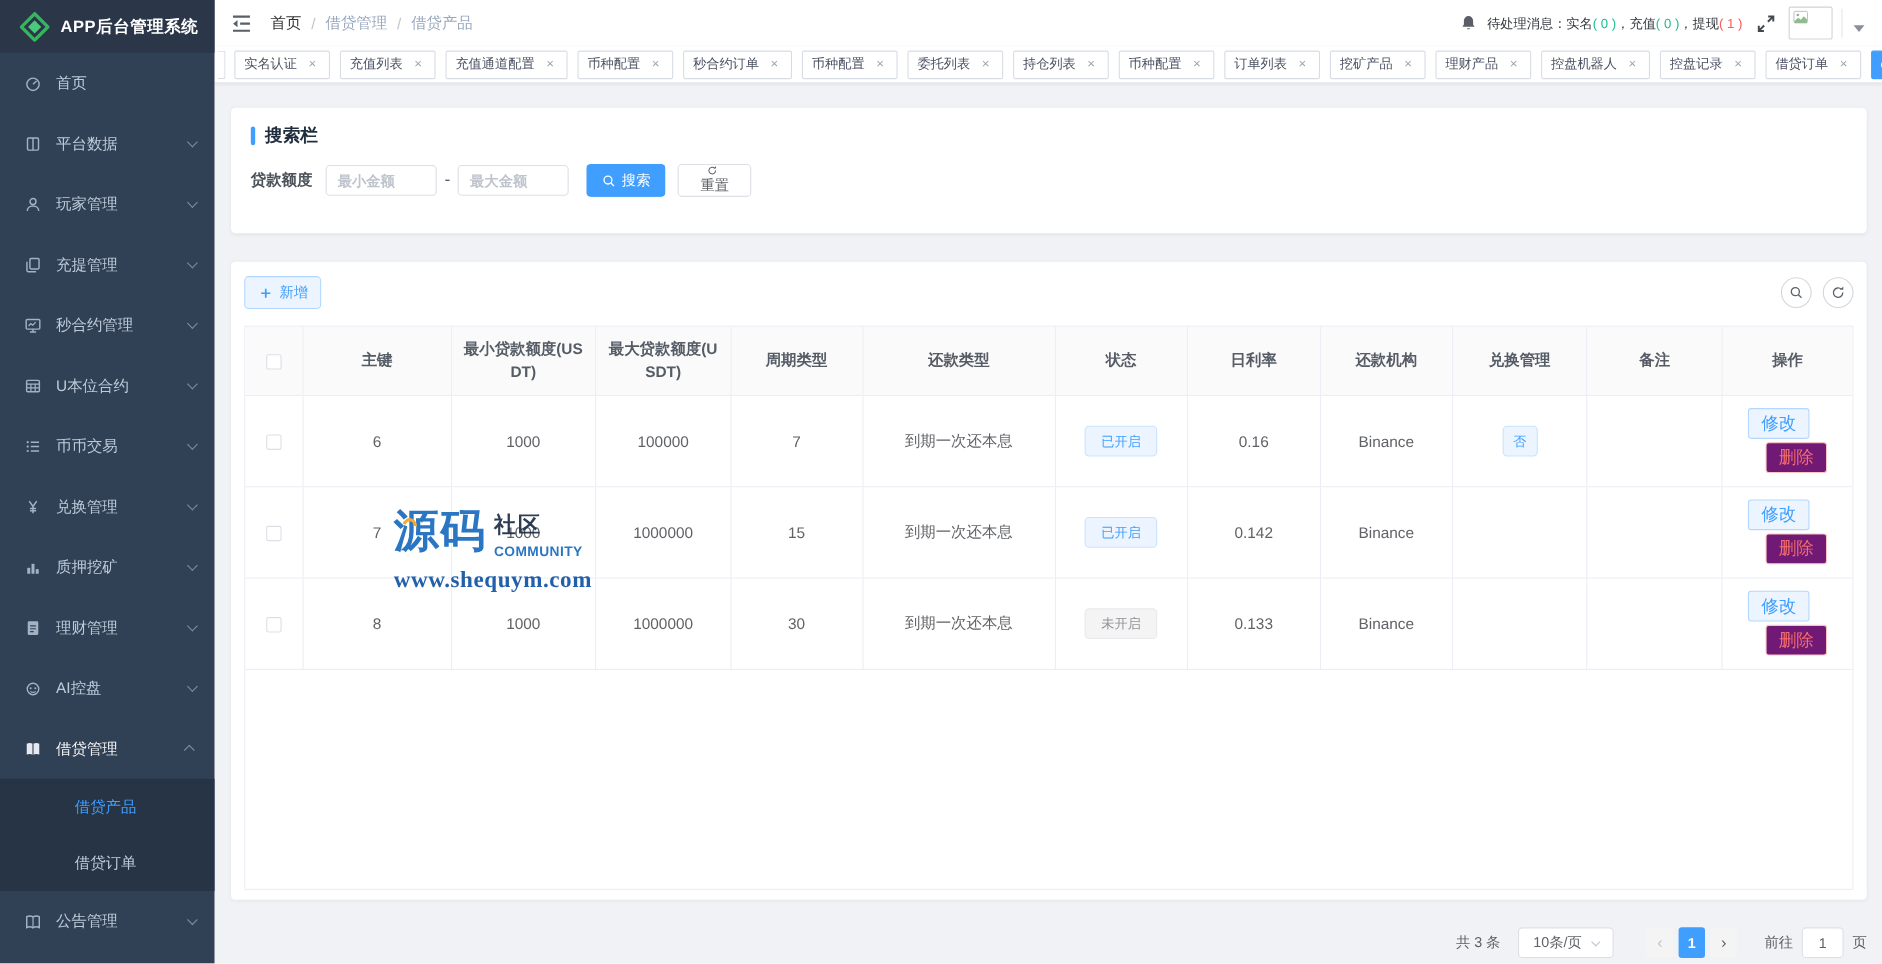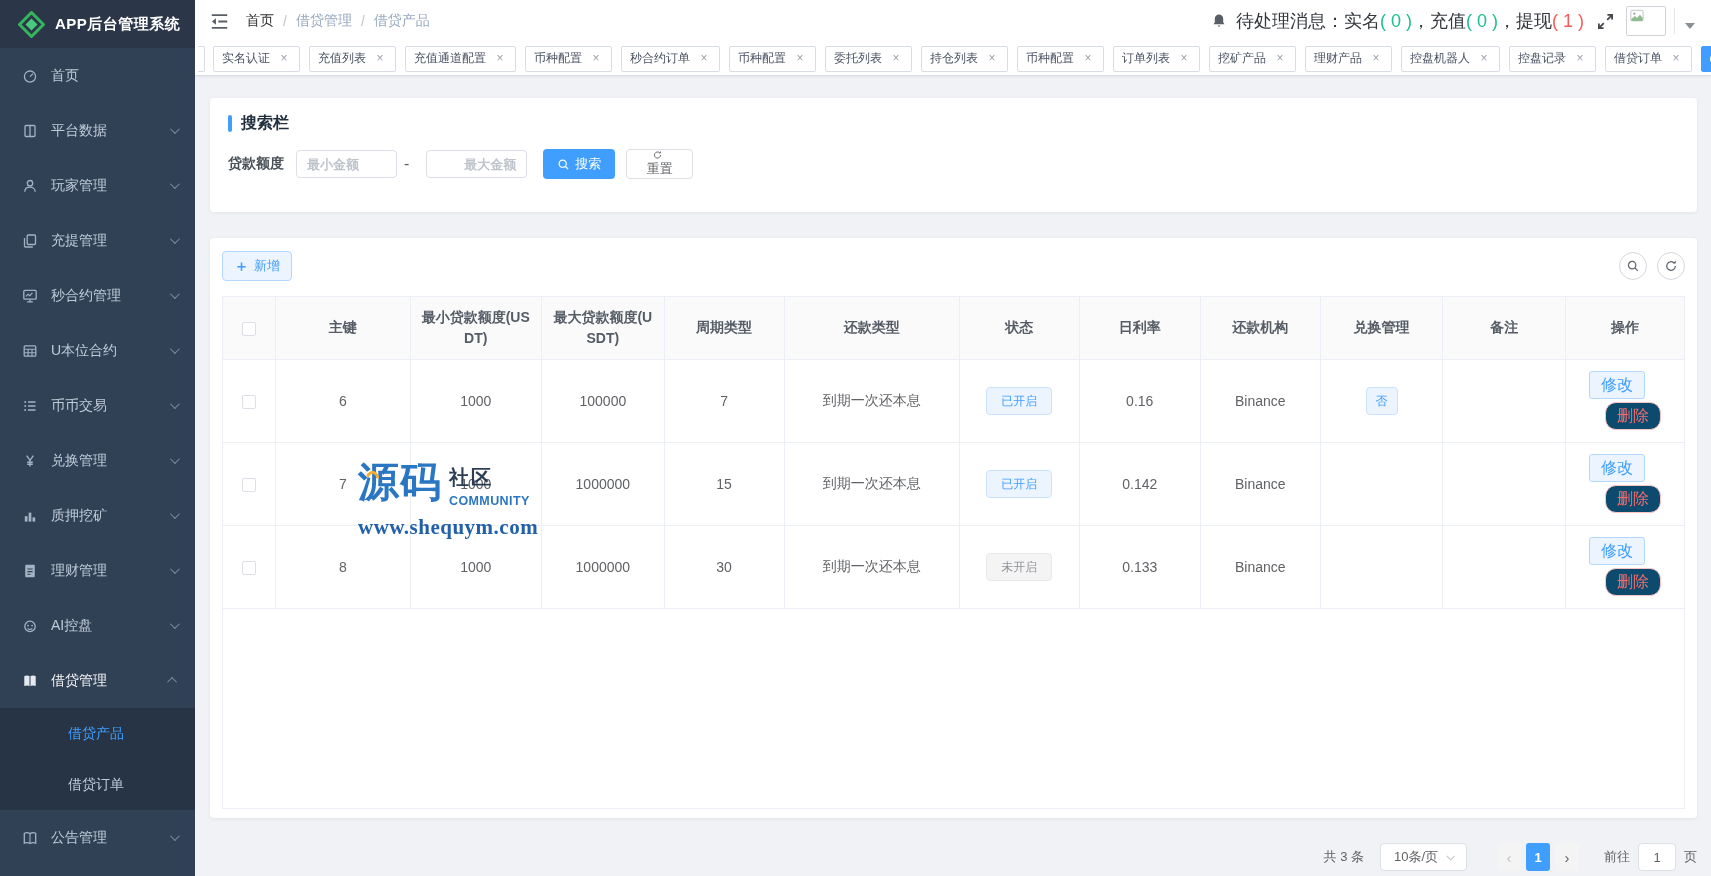--- a/index.html
+++ b/index.html
@@ -27,21 +27,21 @@
   
   .main { position:absolute; left:195px; top:0; width:1516px; height:876px; }
   .navbar { height:42px; background:#fff; display:flex; align-items:center; padding:0 14px 0 15px; }
   .hamburger { width:19px; height:19px; color:#5a5e66; cursor:pointer; display:inline-flex; }
   .breadcrumb { margin-left:17px; font-size:14px; display:flex; align-items:center; }
   .breadcrumb .crumb-first { color:#303133; }
   .breadcrumb .crumb { color:#99a9bf; }
   .breadcrumb .crumb-sep { color:#c0c4cc; margin:0 9px; }
   .nav-right { margin-left:auto; display:flex; align-items:center; }
   .bell { width:16px; height:16px; color:#5a5e66; display:inline-flex; cursor:pointer; }
-  .notice { font-size:18px; color:#33373d; margin-left:9px; cursor:pointer; white-space:nowrap; }
+  .notice { font-size:12px; color:#33373d; margin-left:9px; cursor:pointer; white-space:nowrap; }
   .expand { width:17px; height:17px; color:#45494e; display:inline-flex; margin-left:13px; cursor:pointer; }
   .avatar { width:40px; height:30px; border:1px solid #cfd3d8; border-radius:2px; background:#fff; margin-left:12px; display:inline-flex; align-items:flex-start; padding:2px; cursor:pointer; }
   .avatar svg { width:16px; height:14px; }
   .avatar-sep { width:1px; height:26px; background:#e3e6ea; margin-left:8px; }
   .caret { width:0; height:0; border-left:5px solid transparent; border-right:5px solid transparent; border-top:6px solid #8b9097; margin:10px 2px 0 10px; cursor:pointer; }
 
   .tabsbar { height:34px; background:#fff; border-bottom:1px solid #d8dce5; box-shadow:0 1px 3px rgba(0,0,0,.06); display:flex; align-items:center; padding-left:3px; position:relative; z-index:3; }
   .tab-stub { width:7px; height:26px; background:#fff; border:1px solid #d8dce5; border-left:none; border-radius:0 2px 2px 0; margin-right:8px; flex:none; cursor:pointer; }
   .tab { height:26px; display:inline-flex; align-items:center; border:1px solid #d8dce5; background:#fff; color:#495060; font-size:12px; padding:0 8px; margin-right:9px; border-radius:2px; white-space:nowrap; cursor:pointer; }
   .tab .tab-x { margin-left:7px; color:#9aa2ab; font-size:12px; width:14px; height:14px; line-height:13px; text-align:center; border-radius:50%; }
@@ -78,21 +78,21 @@
   td { height:83px; font-size:14px; color:#606266; border-right:1px solid #ebeef5; border-bottom:1px solid #ebeef5; text-align:center; padding:4px 6px; }
   th:last-child, td:last-child { border-right:none; }
   .cbx { width:14px; height:14px; border:1px solid #dcdfe6; border-radius:2px; display:inline-block; background:#fff; cursor:pointer; vertical-align:middle; }
   .tag { display:inline-block; height:28px; line-height:26px; padding:0 14px; border-radius:4px; font-size:12px; border:1px solid; }
   .tag-primary { background:#ecf5ff; border-color:#c9e3ff; color:#409eff; }
   .tag-info { background:#f4f4f5; border-color:#e9e9eb; color:#909399; }
   .tag-sm { padding:0 9px; }
   .act-col { display:flex; flex-direction:column; align-items:center; gap:3px; }
   .btn-mini { width:56px; height:28px; font-size:16px; border-radius:3px; }
   .btn-edit { background:#ecf5ff; border-color:#b3d8ff; color:#409eff; transform:translateX(-8px); }
-  .btn-del { background:#0c4a6e; border-color:#fbc4c4; color:#f56c6c; transform:translateX(8px);border-radius:11px; }
+  .btn-del { background:#701a75; border-color:#fbc4c4; color:#f56c6c; transform:translateX(8px); }
 
   
   .pagination { display:flex; align-items:center; justify-content:flex-end; margin:25px 14px 0 0; font-size:13px; color:#606266; }
   .pg-total { margin-right:16px; }
   .pg-select { width:87px; height:28px; border:1px solid #dcdfe6; border-radius:4px; display:flex; align-items:center; justify-content:center; cursor:pointer; background:#fff; }
   .pg-select .sel-chev { width:6px; height:6px; border-right:1.3px solid #c0c4cc; border-bottom:1.3px solid #c0c4cc; transform:rotate(45deg) translateY(-1px); margin-left:9px; }
   .pg-btn { width:24px; height:28px; background:#f4f4f5; border-radius:3px; display:flex; align-items:center; justify-content:center; font-size:15px; cursor:pointer; }
   .pg-prev { margin-left:30px; color:#c0c4cc; }
   .pg-page { width:24px; height:28px; background:#409eff; color:#fff; border-radius:3px; display:flex; align-items:center; justify-content:center; margin-left:5px; font-weight:bold; cursor:pointer; }
   .pg-next { margin-left:5px; color:#606266; }
@@ -382,21 +382,21 @@
 
       <section class="card search-card">
         <div class="card-title-row">
           <span class="title-bar"></span>
           <span class="card-title">搜索栏</span>
         </div>
         <div class="search-form">
           <span class="search-label">贷款额度</span>
           <input class="s-input" placeholder="最小金额" style="">
           <span class="dash">-</span>
-          <input class="s-input" style="margin-left: 10px; text-align: right;" placeholder="最大金额">
+          <input class="s-input" style="margin-left: 0px;" placeholder="最大金额">
           <button class="btn btn-search">
             <svg viewBox="0 0 16 16" width="13" height="13">
                 <circle cx="7" cy="7" r="4.4" fill="none" stroke="#fff" stroke-width="1.5"></circle>
                 <path d="M10.4 10.4l3.2 3.2" stroke="#fff" stroke-width="1.5"></path>
               </svg>
             <span>搜索</span>
           </button>
           <button class="btn btn-reset">
             <svg viewBox="0 0 16 16" width="13" height="13">
                 <path d="M12.9 8A4.9 4.9 0 1111.4 4.5" fill="none" stroke="#606266" stroke-width="1.5"></path>

